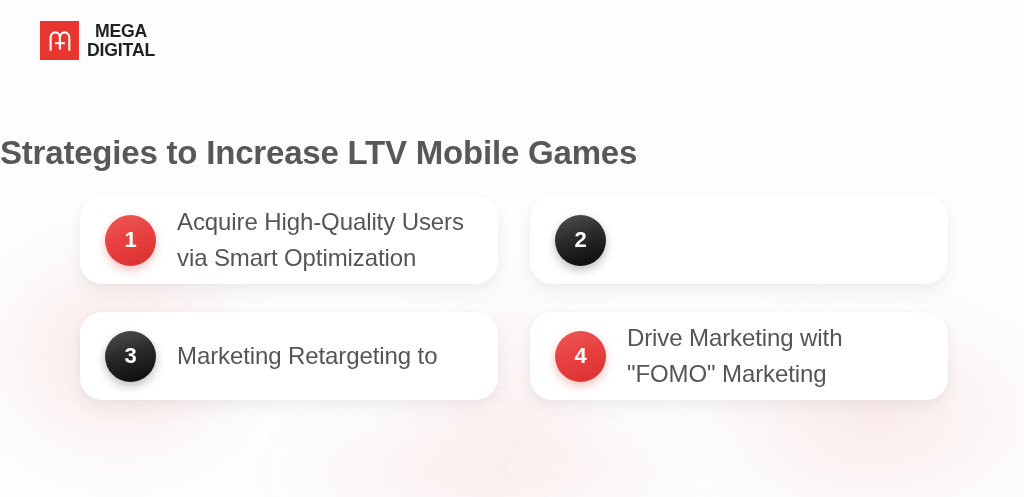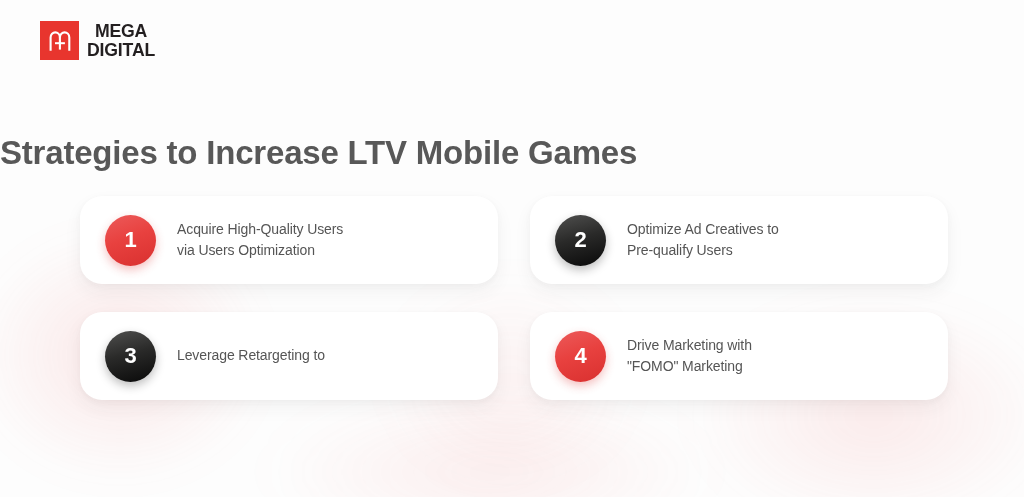--- a/index.html
+++ b/index.html
@@ -150,21 +150,21 @@
   }
   .badge-red {
     background: linear-gradient(160deg, #ec5a5a 0%, #e8413f 45%, #d9302f 100%);
     box-shadow: 0 4px 10px rgba(220,50,50,0.30);
   }
   .badge-dark {
     background: linear-gradient(165deg, #50504f 0%, #2a2a29 45%, #090909 100%);
     box-shadow: 0 4px 10px rgba(25,25,25,0.28);
   }
   .card-text {
-    font-size: 14px;
+    font-size: 24px;
     line-height: 1.52;
     color: #555555;
     font-weight: 400;
     letter-spacing: -0.1px;
   }
   .card-text .l2 { display: block; }
 </style>
 </head>
 <body>
 
@@ -191,36 +191,32 @@
   </div>
 
   <div id="title">Strategies to Increase LTV Mobile Games</div>
 
   <div id="cards">
 
     <div class="card">
       <div class="badge badge-red">1</div>
       <div class="card-text">
         <span>Acquire High-Quality Users</span>
-        <span class="l2">via Users Optimization</span>
+        <span class="l2">via Smart Optimization</span>
       </div>
     </div>
 
     <div class="card">
       <div class="badge badge-dark">2</div>
-      <div class="card-text">
-        <span>Optimize Ad Creatives to</span>
-        <span class="l2">Pre-qualify Users</span>
-      </div>
     </div>
 
     <div class="card">
       <div class="badge badge-dark">3</div>
       <div class="card-text">
-        <span>Leverage Retargeting to</span>
+        <span>Marketing Retargeting to</span>
       </div>
     </div>
 
     <div class="card">
       <div class="badge badge-red">4</div>
       <div class="card-text">
         <span>Drive Marketing with</span>
         <span class="l2">"FOMO" Marketing</span>
       </div>
     </div>

